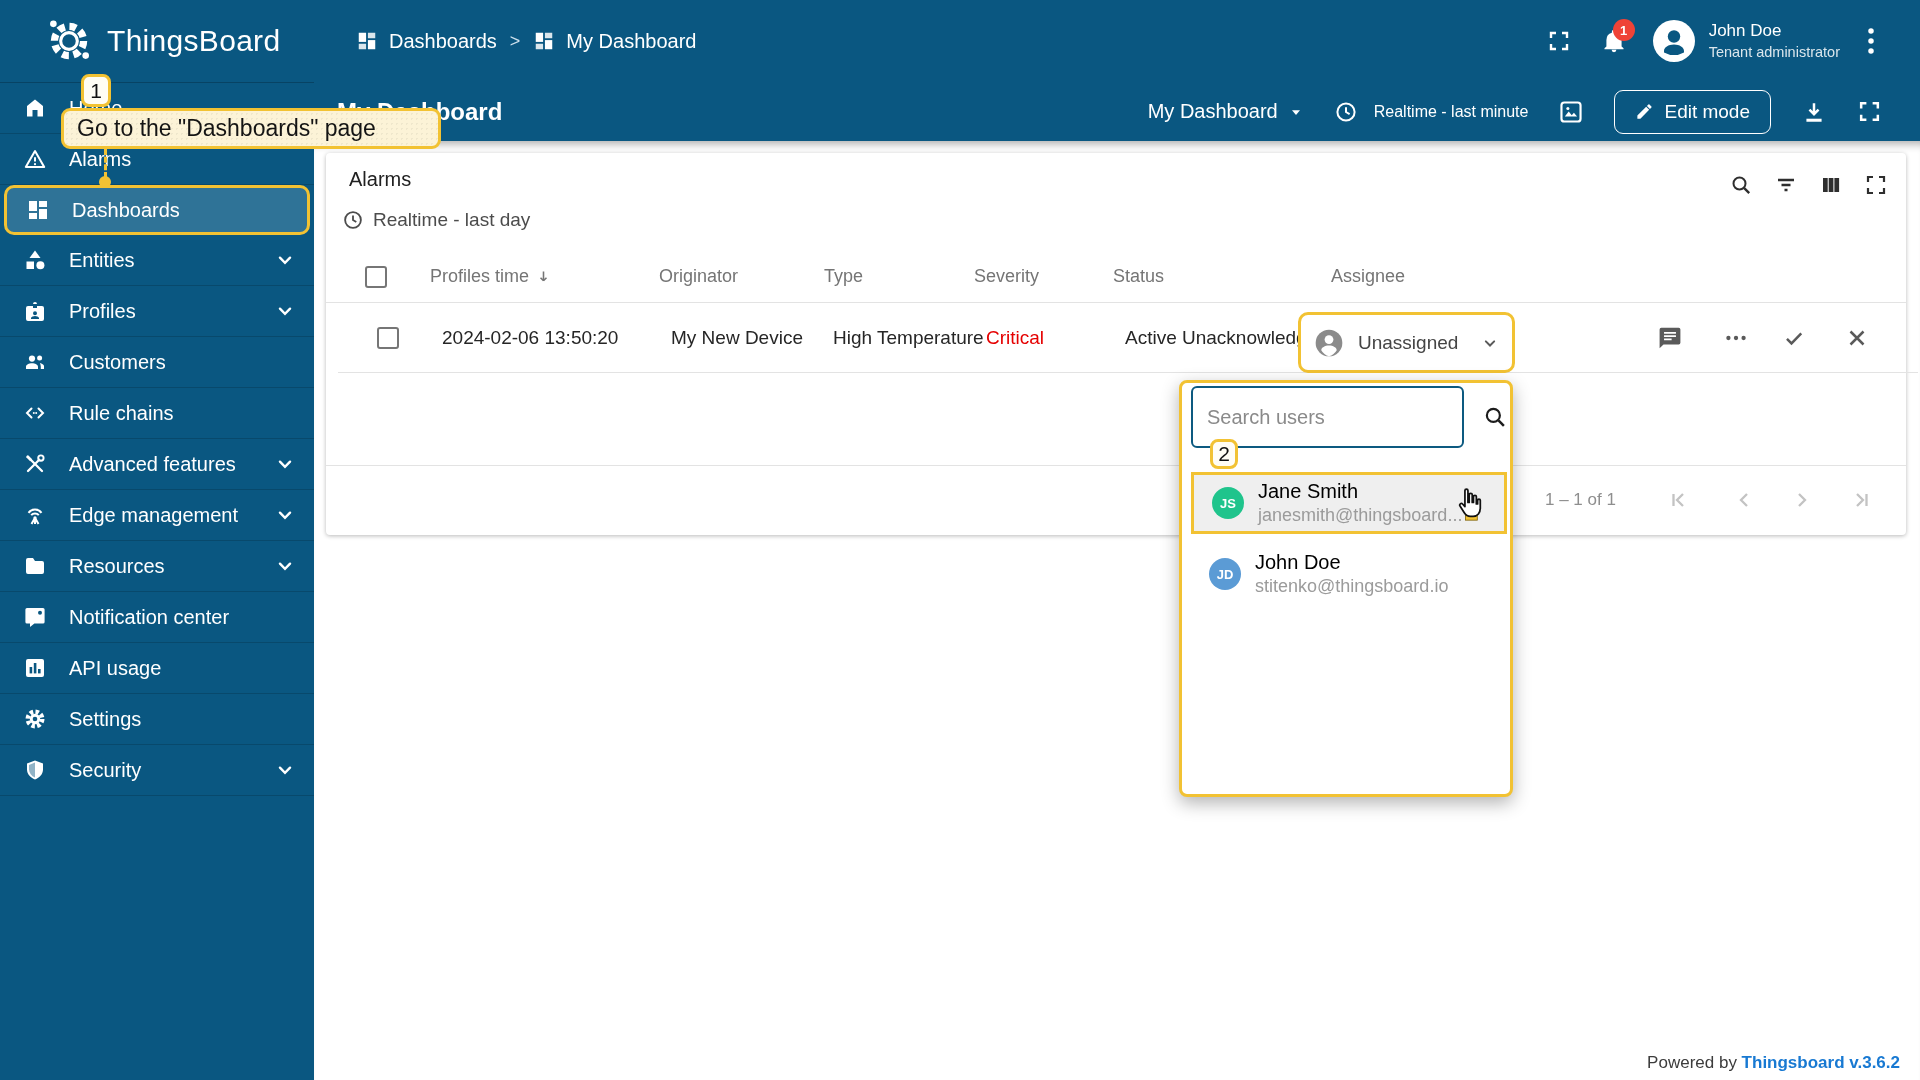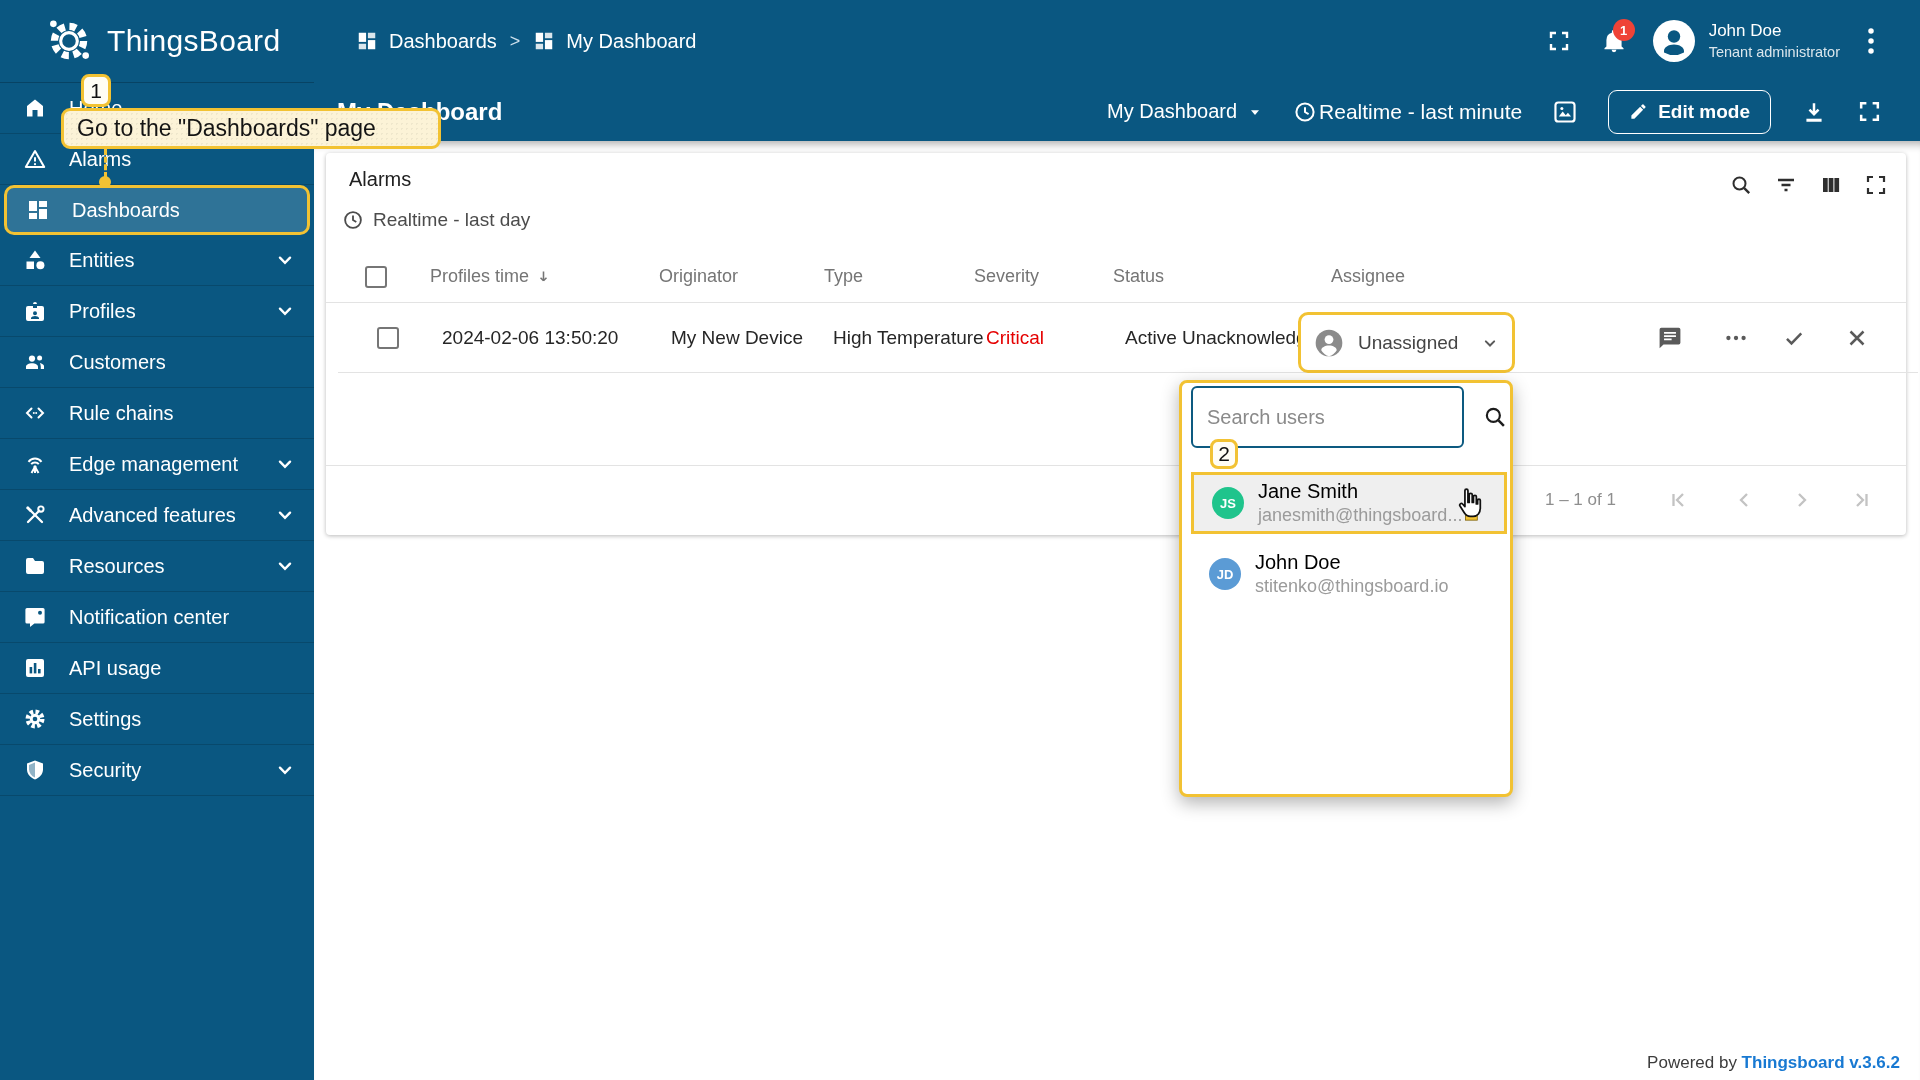--- a/index.html
+++ b/index.html
@@ -31,22 +31,22 @@
   .sidebar{position:absolute;left:0;top:82px;width:314px;height:998px;background:var(--primary);z-index:15;border-top:1px solid rgba(0,0,0,.22);}
   .nav-item{height:51px;display:flex;align-items:center;padding:0 18px 0 23px;gap:22px;border-bottom:1px solid var(--divider);color:#fff;cursor:pointer;}
   .nav-label{font-size:20px;font-weight:500;flex:1;white-space:nowrap;}
   .nav-item.active{height:50px;margin:0 4px;border:3px solid var(--yellow);border-radius:10px;background:var(--primary-sel);padding-left:19px;}
 
   
   .toolbar{position:absolute;left:314px;top:82px;width:1606px;height:59px;background:var(--primary);z-index:18;}
   .tb-title{position:absolute;left:23px;top:0;height:59px;display:flex;align-items:center;color:#fff;font-size:24px;font-weight:600;}
   .tb-right{position:absolute;right:38px;top:0;height:59px;display:flex;align-items:center;gap:30px;color:#fff;}
   .tb-select{display:flex;align-items:center;gap:10px;font-size:20px;font-weight:500;cursor:pointer;}
-  .tb-tw{display:flex;align-items:center;gap:2px;font-size:21px;cursor:pointer;}
-  .edit-btn{display:flex;align-items:center;gap:10px;border:1.5px solid #fff;border-radius:9px;height:44px;padding:0 20px;font-size:19px;font-weight:700;color:#fff;background:transparent;cursor:pointer;font-family:inherit;}
+  .tb-tw{display:flex;align-items:center;gap:16px;font-size:16px;cursor:pointer;}
+  .edit-btn{display:flex;align-items:center;gap:10px;border:1.5px solid #fff;border-radius:9px;height:44px;padding:0 20px;font-size:19px;font-weight:400;color:#fff;background:transparent;cursor:pointer;font-family:inherit;}
 
   
   .content{position:absolute;left:314px;top:141px;width:1606px;height:939px;background:#fff;box-shadow:inset 0 10px 9px -7px rgba(0,0,0,.32);}
 
   
   .card{position:absolute;left:12px;top:12px;width:1580px;height:382px;background:#fff;border-radius:4px;box-shadow:0 1px 4px rgba(0,0,0,.28);}
   .card-title{position:absolute;left:23px;top:15px;font-size:20px;color:#212121;}
   .card-icons{position:absolute;right:18px;top:20px;display:flex;gap:21px;}
   .card-icons .icon-btn{width:24px;height:24px;cursor:pointer;}
   .card-tw{position:absolute;left:16px;top:56px;display:flex;align-items:center;gap:9px;font-size:19px;color:#4c4c4c;}
@@ -234,41 +234,41 @@
           <path d="M8.5 7.5 4 12l4.5 4.5M15.5 7.5 20 12l-4.5 4.5" fill="none" stroke="#fff" stroke-width="2" stroke-linecap="round"></path>
           <circle cx="10.8" cy="12" r="1" fill="#fff"></circle>
           <circle cx="13.2" cy="12" r="1" fill="#fff"></circle>
         </svg>
       </span>
     <span class="nav-label">Rule chains</span>
   </div>
   <div class="nav-item">
     <span>
         <svg width="24" height="24" viewBox="0 0 24 24">
+          <path d="M5.4 3.4 9.2 7.2 7.2 9.2 3.4 5.4c-.6-1 .9-2.5 2-2z" fill="#fff"></path>
+          <path d="M8 8l11 11M16.2 7.8 5 19" stroke="#fff" stroke-width="2.3" stroke-linecap="round"></path>
+          <circle cx="17.9" cy="6.1" r="2.7" fill="none" stroke="#fff" stroke-width="1.9"></circle>
+        </svg>
+      </span>
+    <span class="nav-label">Advanced features</span>
+    <span>
+        <svg width="22" height="22" viewBox="0 0 24 24" fill="none" stroke="#fff" stroke-width="2.6" stroke-linecap="round">
+          <path d="M6.5 9.5 12 15l5.5-5.5"></path>
+        </svg>
+      </span>
+  </div>
+  <div class="nav-item">
+    <span>
+        <svg width="24" height="24" viewBox="0 0 24 24">
           <path d="M5.5 9.8a8.2 8.2 0 0 1 13 0M8.2 12.2a4.9 4.9 0 0 1 7.6 0" fill="none" stroke="#fff" stroke-width="2"></path>
           <circle cx="12" cy="14.8" r="1.6" fill="#fff"></circle>
           <path d="M12 15v6M11.6 15.5 8.5 21M12.4 15.5l3.1 5.5" stroke="#fff" stroke-width="2"></path>
         </svg>
       </span>
     <span class="nav-label">Edge management</span>
-    <span>
-        <svg width="22" height="22" viewBox="0 0 24 24" fill="none" stroke="#fff" stroke-width="2.6" stroke-linecap="round">
-          <path d="M6.5 9.5 12 15l5.5-5.5"></path>
-        </svg>
-      </span>
-  </div>
-  <div class="nav-item">
-    <span>
-        <svg width="24" height="24" viewBox="0 0 24 24">
-          <path d="M5.4 3.4 9.2 7.2 7.2 9.2 3.4 5.4c-.6-1 .9-2.5 2-2z" fill="#fff"></path>
-          <path d="M8 8l11 11M16.2 7.8 5 19" stroke="#fff" stroke-width="2.3" stroke-linecap="round"></path>
-          <circle cx="17.9" cy="6.1" r="2.7" fill="none" stroke="#fff" stroke-width="1.9"></circle>
-        </svg>
-      </span>
-    <span class="nav-label">Advanced features</span>
     <span>
         <svg width="22" height="22" viewBox="0 0 24 24" fill="none" stroke="#fff" stroke-width="2.6" stroke-linecap="round">
           <path d="M6.5 9.5 12 15l5.5-5.5"></path>
         </svg>
       </span>
   </div>
   <div class="nav-item">
     <span>
         <svg width="24" height="24" viewBox="0 0 24 24" fill="#fff">
           <path d="M10 4H5a2 2 0 0 0-2 2v12a2 2 0 0 0 2 2h14a2 2 0 0 0 2-2V9a2 2 0 0 0-2-2h-7l-2-3z"></path>

